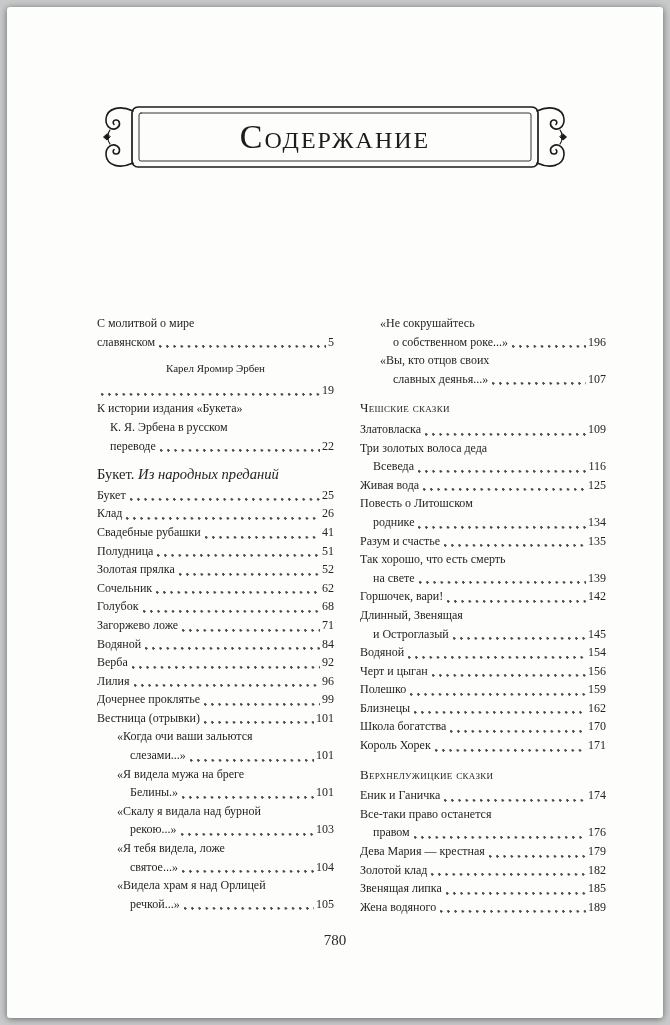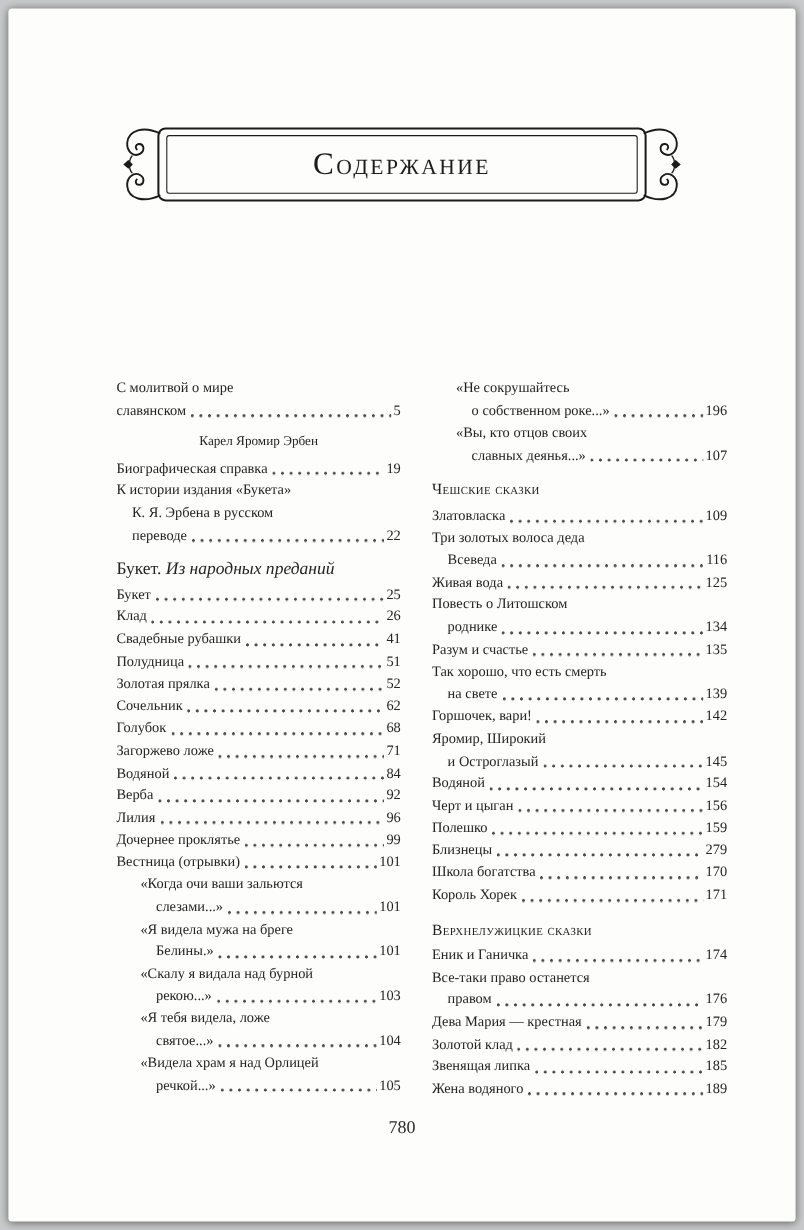--- a/index.html
+++ b/index.html
@@ -19,21 +19,21 @@
     color:#242424;
     overflow:hidden;
   }
   
   .banner { position:relative; width:470px; height:74px; margin:93px auto 0; }
   .banner svg { position:absolute; left:0; top:0; }
   .banner .title {
     position:absolute; inset:0;
     display:flex; align-items:center; justify-content:center;
     font-variant:small-caps;
-    font-size:26px; letter-spacing:2px; color:#1c1c1c;
+    font-size:34px; letter-spacing:2px; color:#1c1c1c;
   }
   
   .toc { display:flex; gap:26px; margin:140px 0 0 90px; }
   .col-left  { width:237px; }
   .col-right { width:246px; }
   .entry { font-size:12px; line-height:18.6px; }
   .entry.ind { padding-left:20px; }
   .ln { display:block; }
   .ln.cont { padding-left:13px; }
   .ln.last { display:flex; align-items:baseline;justify-content:center; }
@@ -83,21 +83,20 @@
           <div class="ln">С молитвой о мире</div>
           <div class="ln last">
             <span class="txt">славянском</span>
             <span class="dots"></span>
             <span class="pg">5</span>
           </div>
         </div>
         <div class="h-center">Карел Яромир Эрбен</div>
         <div class="entry">
           <div class="ln last">
-            <span class="txt">Биографическая справка</span>
             <span class="dots"></span>
             <span class="pg">19</span>
           </div>
         </div>
         <div class="entry">
           <div class="ln">К истории издания «Букета»</div>
           <div class="ln cont">К. Я. Эрбена в русском</div>
           <div class="ln last cont">
             <span class="txt">переводе</span>
             <span class="dots"></span>
@@ -301,21 +300,21 @@
           </div>
         </div>
         <div class="entry">
           <div class="ln last">
             <span class="txt">Горшочек, вари!</span>
             <span class="dots"></span>
             <span class="pg">142</span>
           </div>
         </div>
         <div class="entry">
-          <div class="ln">Яромир, Широкий</div>
+          <div class="ln">Длинный, Звенящая</div>
           <div class="ln last cont">
             <span class="txt">и Остроглазый</span>
             <span class="dots"></span>
             <span class="pg">145</span>
           </div>
         </div>
         <div class="entry">
           <div class="ln last">
             <span class="txt">Водяной</span>
             <span class="dots"></span>
@@ -333,21 +332,21 @@
           <div class="ln last">
             <span class="txt">Полешко</span>
             <span class="dots"></span>
             <span class="pg">159</span>
           </div>
         </div>
         <div class="entry">
           <div class="ln last">
             <span class="txt">Близнецы</span>
             <span class="dots"></span>
-            <span class="pg">279</span>
+            <span class="pg">162</span>
           </div>
         </div>
         <div class="entry">
           <div class="ln last">
             <span class="txt">Школа богатства</span>
             <span class="dots"></span>
             <span class="pg">170</span>
           </div>
         </div>
         <div class="entry">

